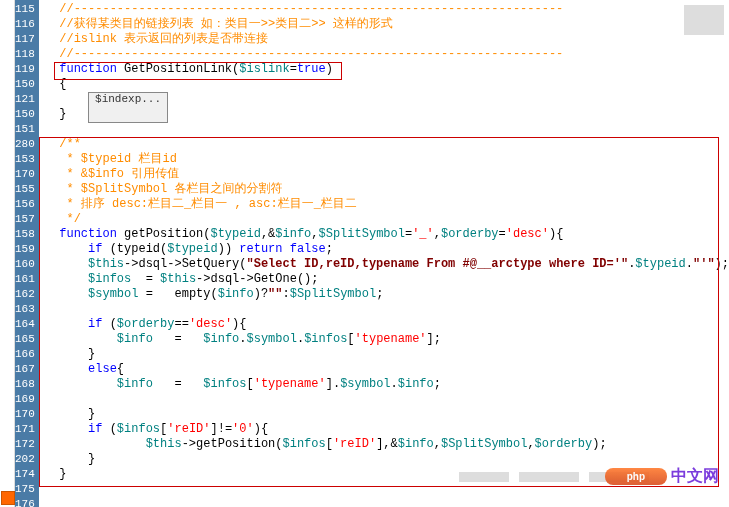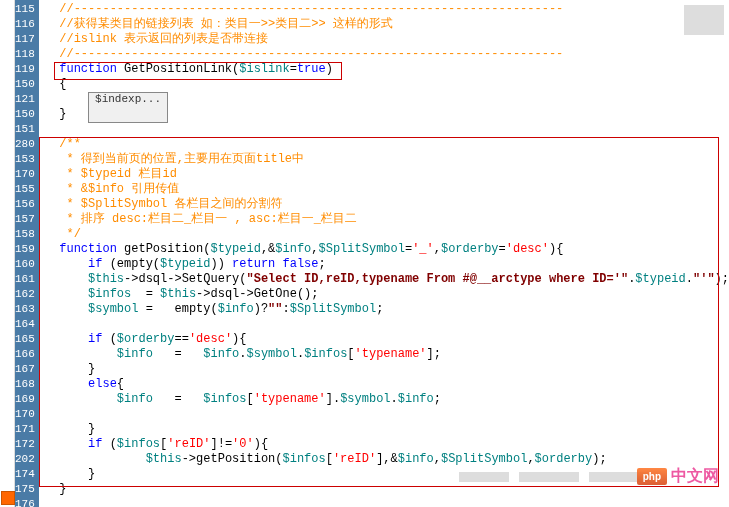--- a/index.html
+++ b/index.html
@@ -97,27 +97,27 @@
       right: 10px;
       display: flex;
       align-items: center;
       gap: 4px;
       opacity: 0.9;
     }
     .wm-badge {
       background: linear-gradient(#ff7a2f, #d94e1f);
       color: #fff;
       font-size: 10px;
-      padding: 3px 6px;
-      border-radius: 2px;
+      padding: 3px 22px;
+      border-radius: 8px;
       font-family: sans-serif;
       font-weight: bold;
     }
     .wm-text {
-      color: #ec4899;
+      color: #6d28d9;
       font-family: "Microsoft YaHei", sans-serif;
       font-size: 16px;
       font-weight: bold;
     }
     .gray-block {
       position: absolute;
       background: #ddd;
     }
     .gb1 { top: 5px; right: 5px; width: 40px; height: 30px; }
     .gb2 { bottom: 25px; right: 80px; width: 60px; height: 10px; }
@@ -174,28 +174,27 @@
     <div class="line"><span class="comment">  <span>//--------------------------------------------------------------------</span></span></div>
     <div class="line"><span class="comment">  <span>//获得某类目的链接列表 如：类目一&gt;&gt;类目二&gt;&gt; 这样的形式</span></span></div>
     <div class="line"><span class="comment">  <span>//islink 表示返回的列表是否带连接</span></span></div>
     <div class="line"><span class="comment">  <span>//--------------------------------------------------------------------</span></span></div>
     <div class="line">  <span class="keyword">function</span><span class="func"> GetPositionLink(</span><span class="var">$islink</span><span class="punct">=</span><span class="bool">true</span><span class="punct">)</span></div>
     <div class="line">  <span class="punct">{</span></div>
     <div class="line">      <span class="fold-box">$indexp...</span></div>
     <div class="line">  <span class="punct">}</span></div>
     <div class="line"></div>
     <div class="line"><span class="comment">  <span>/**</span></span></div>
-    <div class="line"><span class="comment">  <span> * 得到当前页的位置,主要用在页面title中</span></span></div>
     <div class="line"><span class="comment">  <span> * $typeid 栏目id</span></span></div>
     <div class="line"><span class="comment">  <span> * &amp;$info 引用传值</span></span></div>
     <div class="line"><span class="comment">  <span> * $SplitSymbol 各栏目之间的分割符</span></span></div>
     <div class="line"><span class="comment">  <span> * 排序 desc:栏目二_栏目一 , asc:栏目一_栏目二</span></span></div>
     <div class="line"><span class="comment">  <span> */</span></span></div>
     <div class="line">  <span class="keyword">function</span><span class="func"> getPosition(</span><span class="var">$typeid</span><span class="punct">,&amp;</span><span class="var">$info</span><span class="punct">,</span><span class="var">$SplitSymbol</span><span class="punct">=</span><span class="string">'_'</span><span class="punct">,</span><span class="var">$orderby</span><span class="punct">=</span><span class="string">'desc'</span><span class="punct">){</span></div>
-    <div class="line">      <span class="keyword">if</span><span class="punct"> (empty(</span><span class="var">$typeid</span><span class="punct">)) </span><span class="keyword">return false</span><span class="punct">;</span></div>
+    <div class="line">      <span class="keyword">if</span><span class="punct"> (typeid(</span><span class="var">$typeid</span><span class="punct">)) </span><span class="keyword">return false</span><span class="punct">;</span></div>
     <div class="line">      <span class="var">$this</span><span class="punct">-&gt;dsql-&gt;SetQuery(</span><span class="dstring">"Select ID,reID,typename From #@__arctype where ID='"</span><span class="punct">.</span><span class="var">$typeid</span><span class="punct">.</span><span class="dstring">"'"</span><span class="punct">);</span></div>
     <div class="line">      <span class="var">$infos</span><span class="punct">  = </span><span class="var">$this</span><span class="punct">-&gt;dsql-&gt;GetOne();</span></div>
     <div class="line">      <span class="var">$symbol</span><span class="punct"> =   empty(</span><span class="var">$info</span><span class="punct">)?</span><span class="dstring">""</span><span class="punct">:</span><span class="var">$SplitSymbol</span><span class="punct">;</span></div>
     <div class="line"></div>
     <div class="line">      <span class="keyword">if</span><span class="punct"> (</span><span class="var">$orderby</span><span class="punct">==</span><span class="string">'desc'</span><span class="punct">){</span></div>
     <div class="line">          <span class="var">$info</span><span class="punct">   =   </span><span class="var">$info</span><span class="punct">.</span><span class="var">$symbol</span><span class="punct">.</span><span class="var">$infos</span><span class="punct">[</span><span class="string">'typename'</span><span class="punct">];</span></div>
     <div class="line">      <span class="punct">}</span></div>
     <div class="line">      <span class="keyword">else</span><span class="punct">{</span></div>
     <div class="line">          <span class="var">$info</span><span class="punct">   =   </span><span class="var">$infos</span><span class="punct">[</span><span class="string">'typename'</span><span class="punct">].</span><span class="var">$symbol</span><span class="punct">.</span><span class="var">$info</span><span class="punct">;</span></div>
     <div class="line"></div>

